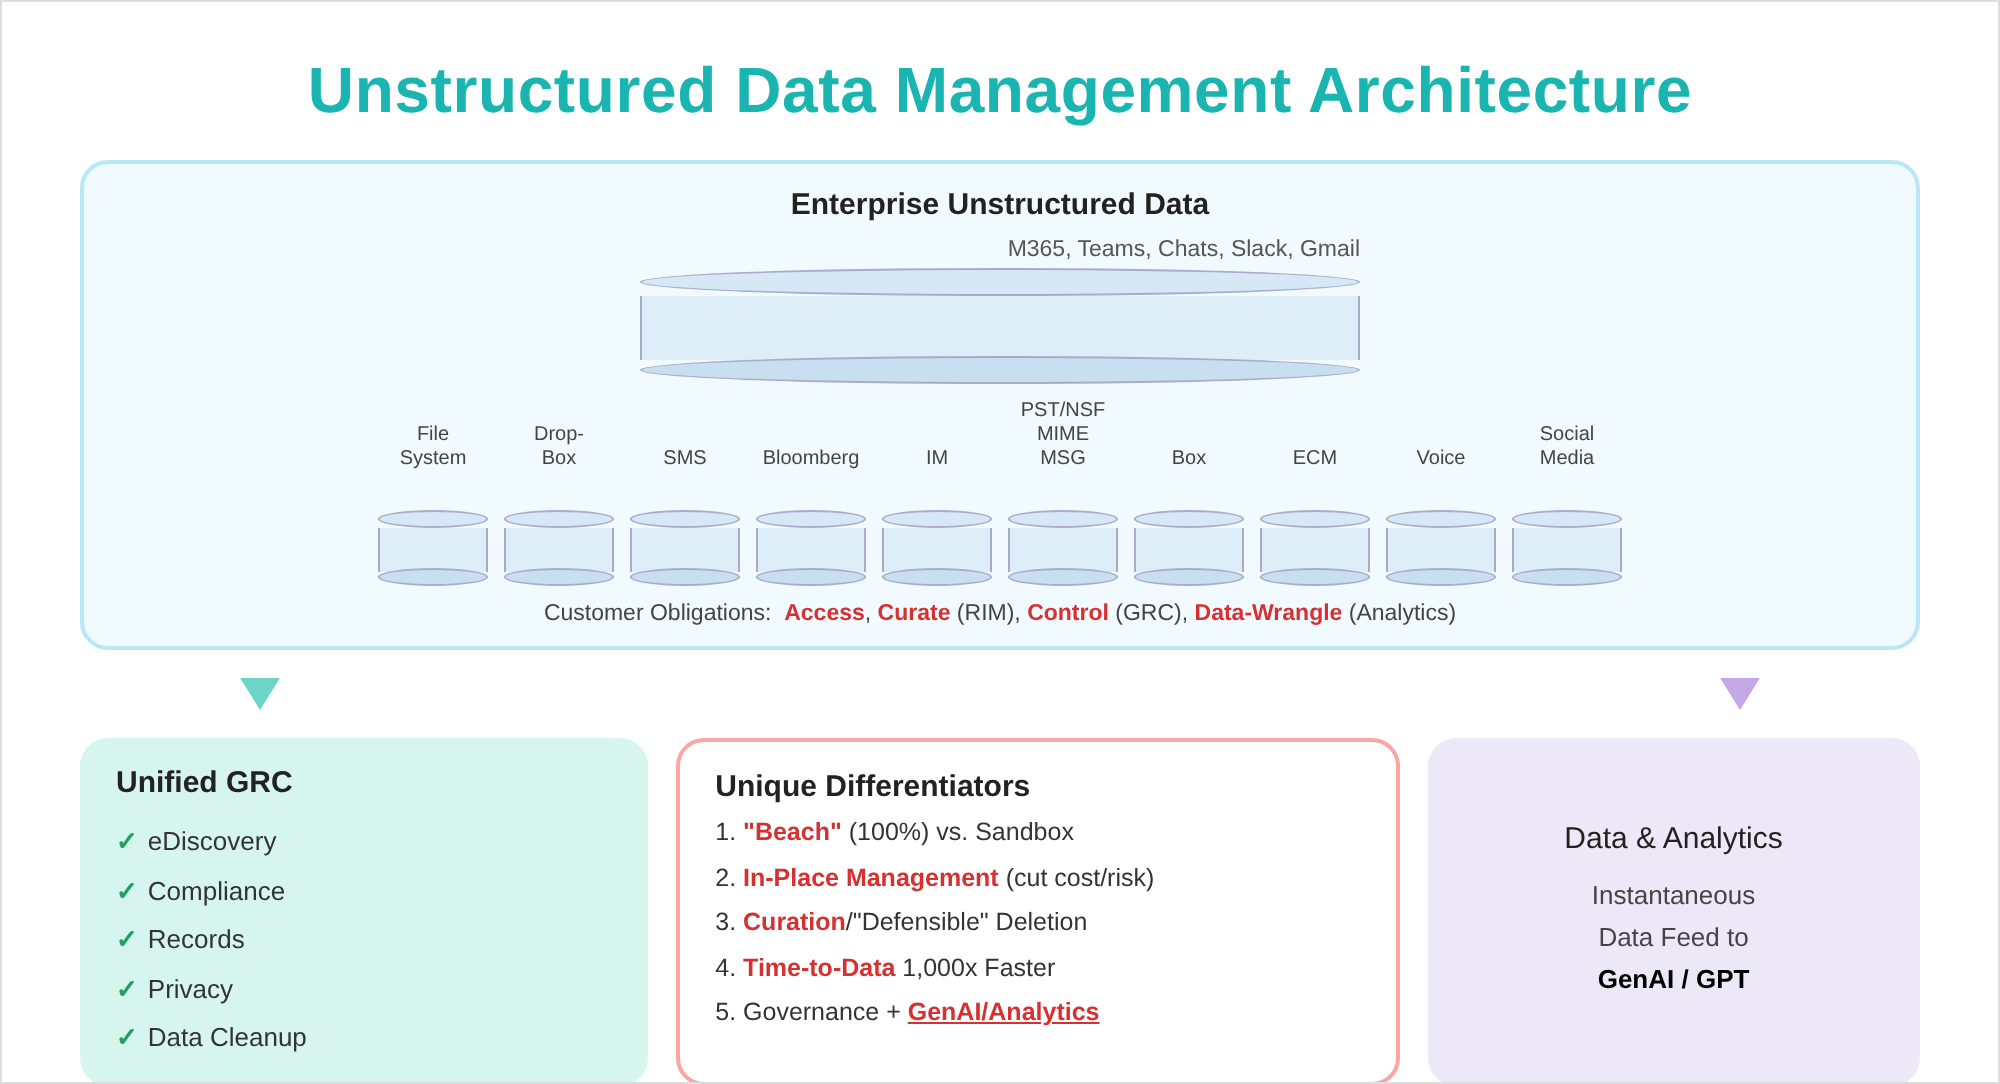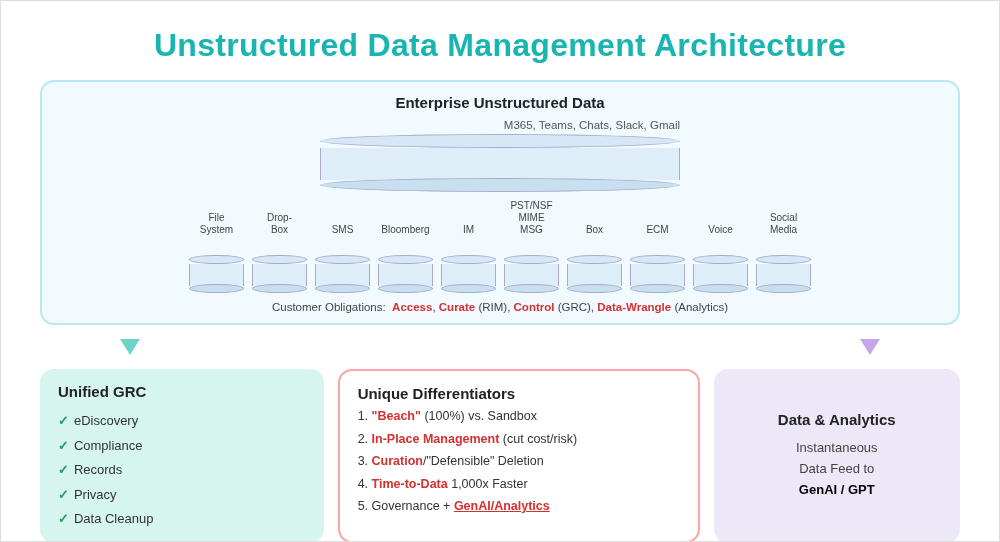--- a/index.html
+++ b/index.html
@@ -187,21 +187,21 @@
     .diff-list li {
       font-size: 12.5px;
       color: #333;
       margin-bottom: 5px;
       line-height: 1.4;
     }
     .diff-list li span.red { color: #d63030; font-weight: 600; }
     .diff-list li span.redu { color: #d63030; font-weight: 600; text-decoration: underline; }
     .analytics-title {
       font-size: 15px;
-      font-weight: 700;
+      font-weight: 400;
       color: #222;
       margin-bottom: 10px;
     }
     .analytics-text {
       font-size: 13px;
       color: #444;
       line-height: 1.6;
     }
     .analytics-text strong {
       font-weight: 700;

